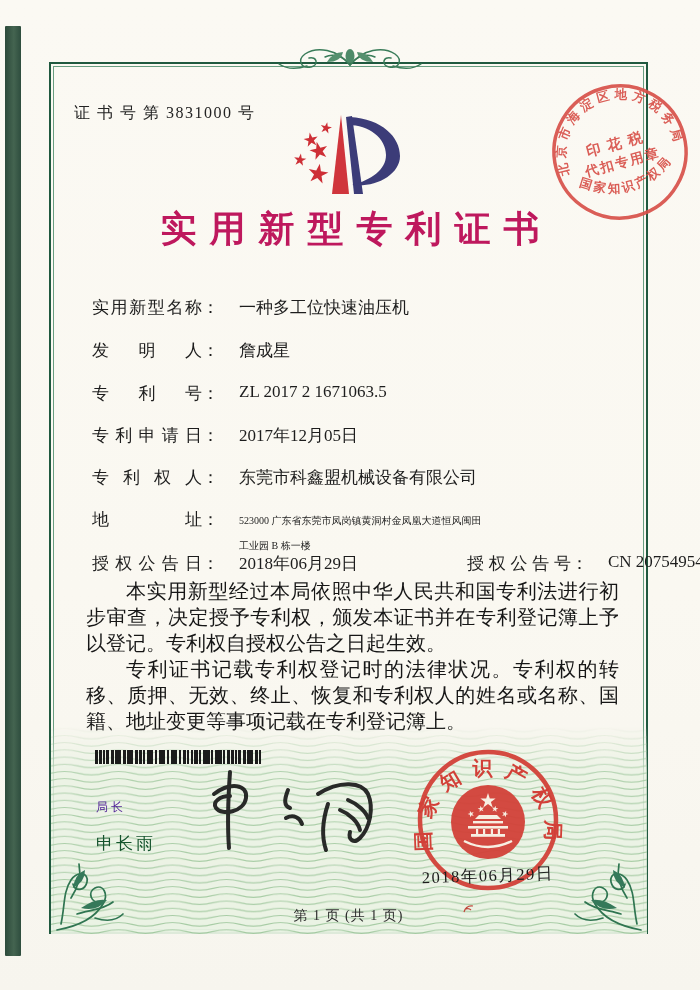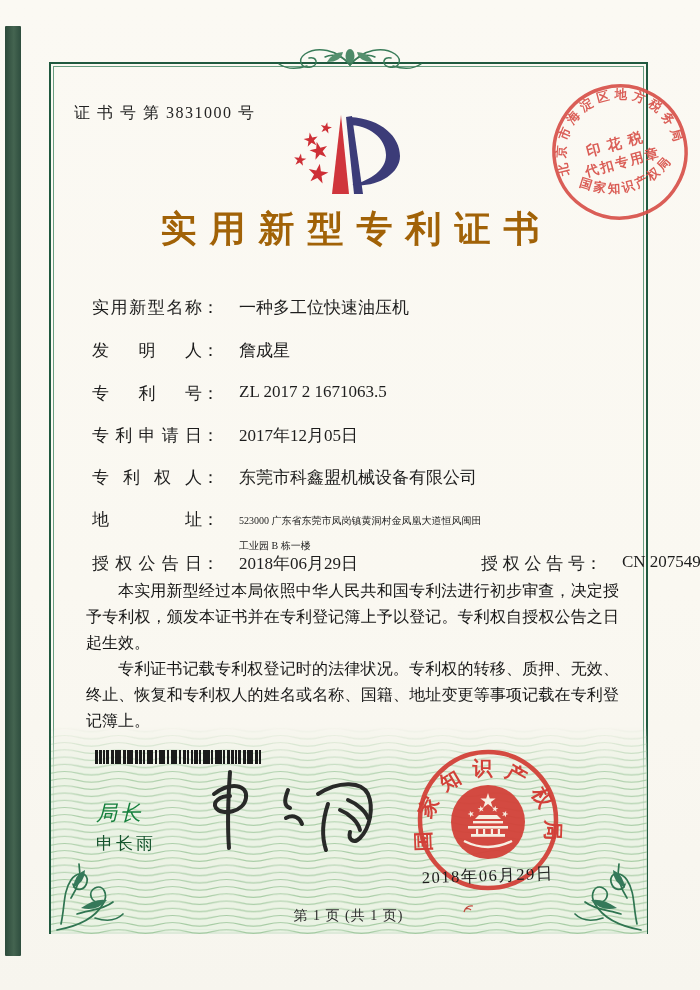--- a/index.html
+++ b/index.html
@@ -12,38 +12,38 @@
   .paper{position:absolute;inset:0;background:linear-gradient(180deg,#fbf9f3 0%,#faf8f1 60%,#f7f5ee 100%);}
   .spine{position:absolute;left:5px;top:26px;width:16px;height:930px;
     background:linear-gradient(90deg,#2c4a3b,#446450 55%,#2e4d3e);border-radius:1px;}
   .frame{position:absolute;left:49px;top:62px;width:599px;height:872px;box-sizing:border-box;
     border:2px solid #20593f;
     box-shadow: inset 0 0 0 2px #fbf9f2, inset 0 0 0 3px #689e81;}
   .cert-number{position:absolute;left:74px;top:103px;font-size:16px;letter-spacing:1.5px;color:#232323;}
   .logo{position:absolute;left:272px;top:110px;}
   .tax-stamp{position:absolute;left:546px;top:78px;transform:rotate(-15deg);opacity:.92;}
   .title{position:absolute;left:0;right:0;top:205px;text-align:center;
-    font-size:36px;font-weight:700;letter-spacing:13px;text-indent:13px;color:#a16207;}
+    font-size:36px;font-weight:700;letter-spacing:13px;text-indent:13px;color:#be185d;}
   .frow{position:absolute;left:92px;width:545px;font-size:17px;white-space:nowrap;}
   .flabel{display:inline-block;width:110px;text-align:justify;text-align-last:justify;vertical-align:top;}
-  .flabel-sm{display:inline-block;width:104px;text-align:justify;text-align-last:justify;vertical-align:top;margin-left:14px;}
+  .flabel-sm{display:inline-block;width:104px;text-align:justify;text-align-last:justify;vertical-align:top;}
   .colon{display:inline-block;vertical-align:top;}
   .fvalue{display:inline-block;margin-left:20px;vertical-align:top;}
   .addr .fvalue{font-size:10px;line-height:25px;white-space:normal;width:400px;}
   .grant-right{position:absolute;left:375px;top:0;}
-  .body-text{position:absolute;left:86px;top:578px;width:533px;font-size:16px;line-height:26px;
+  .body-text{position:absolute;left:86px;top:578px;width:533px;font-size:20px;line-height:26px;
     text-align:justify;color:#161616;}
   .body-text p{margin:0;text-indent:2em;}
   .guilloche{position:absolute;left:51px;top:726px;}
   .barcode{position:absolute;left:95px;top:750px;width:166px;height:14px;
     background:
       repeating-linear-gradient(90deg,#1b1b1b 0 2px,transparent 2px 4px),
       repeating-linear-gradient(90deg,#1b1b1b 0 1px,transparent 1px 6px),
       repeating-linear-gradient(90deg,#1b1b1b 0 3px,transparent 3px 11px);}
-  .signoff-title{position:absolute;left:96px;top:799px;font-size:21px;letter-spacing:3px;color:#15803d;font-style:italic;}
+  .signoff-title{position:absolute;left:96px;top:799px;font-size:12px;letter-spacing:3px;color:#4c1d95;}
   .signoff-name{position:absolute;left:96px;top:832px;font-size:17px;letter-spacing:3px;color:#14532d;}
   .signature{position:absolute;left:200px;top:758px;}
   .official-seal{position:absolute;left:408px;top:742px;}
   .footer{position:absolute;left:49px;width:599px;top:907px;text-align:center;font-size:14px;color:#2c2c2c;letter-spacing:1px;}
   .stray{position:absolute;left:462px;top:903px;}
 </style>
 </head>
 <body>
 
 <div class="paper"></div>

